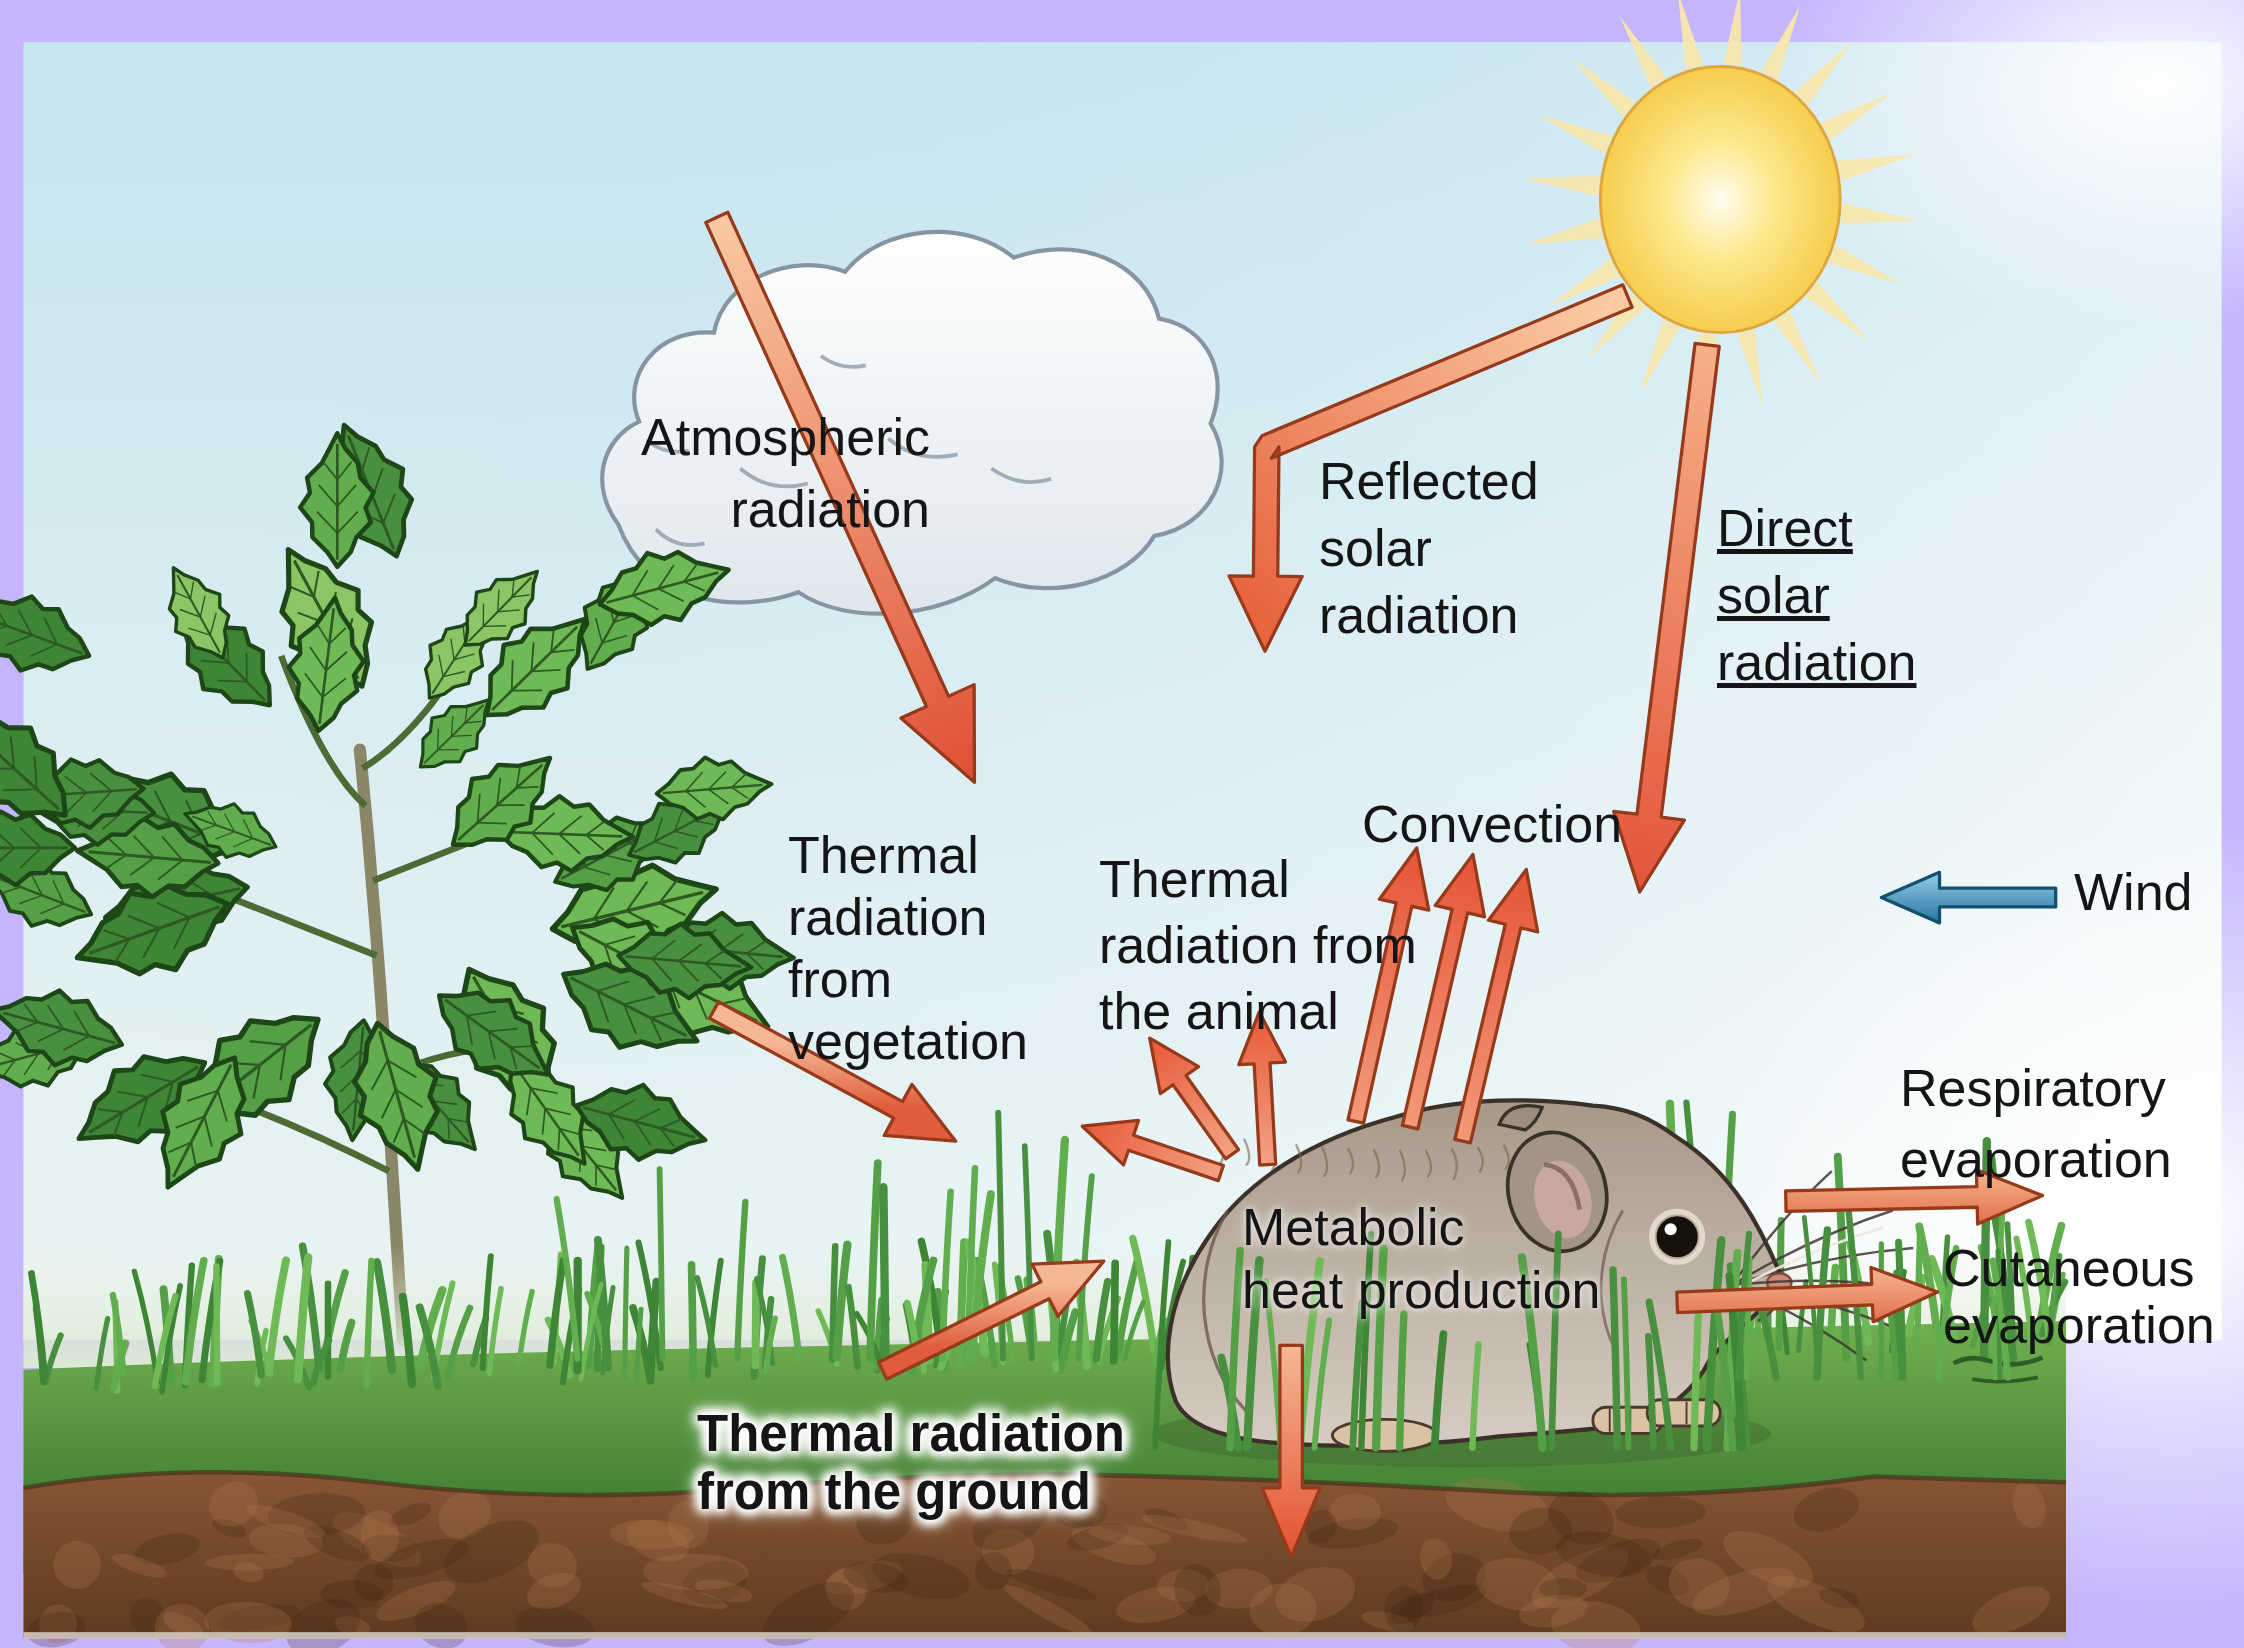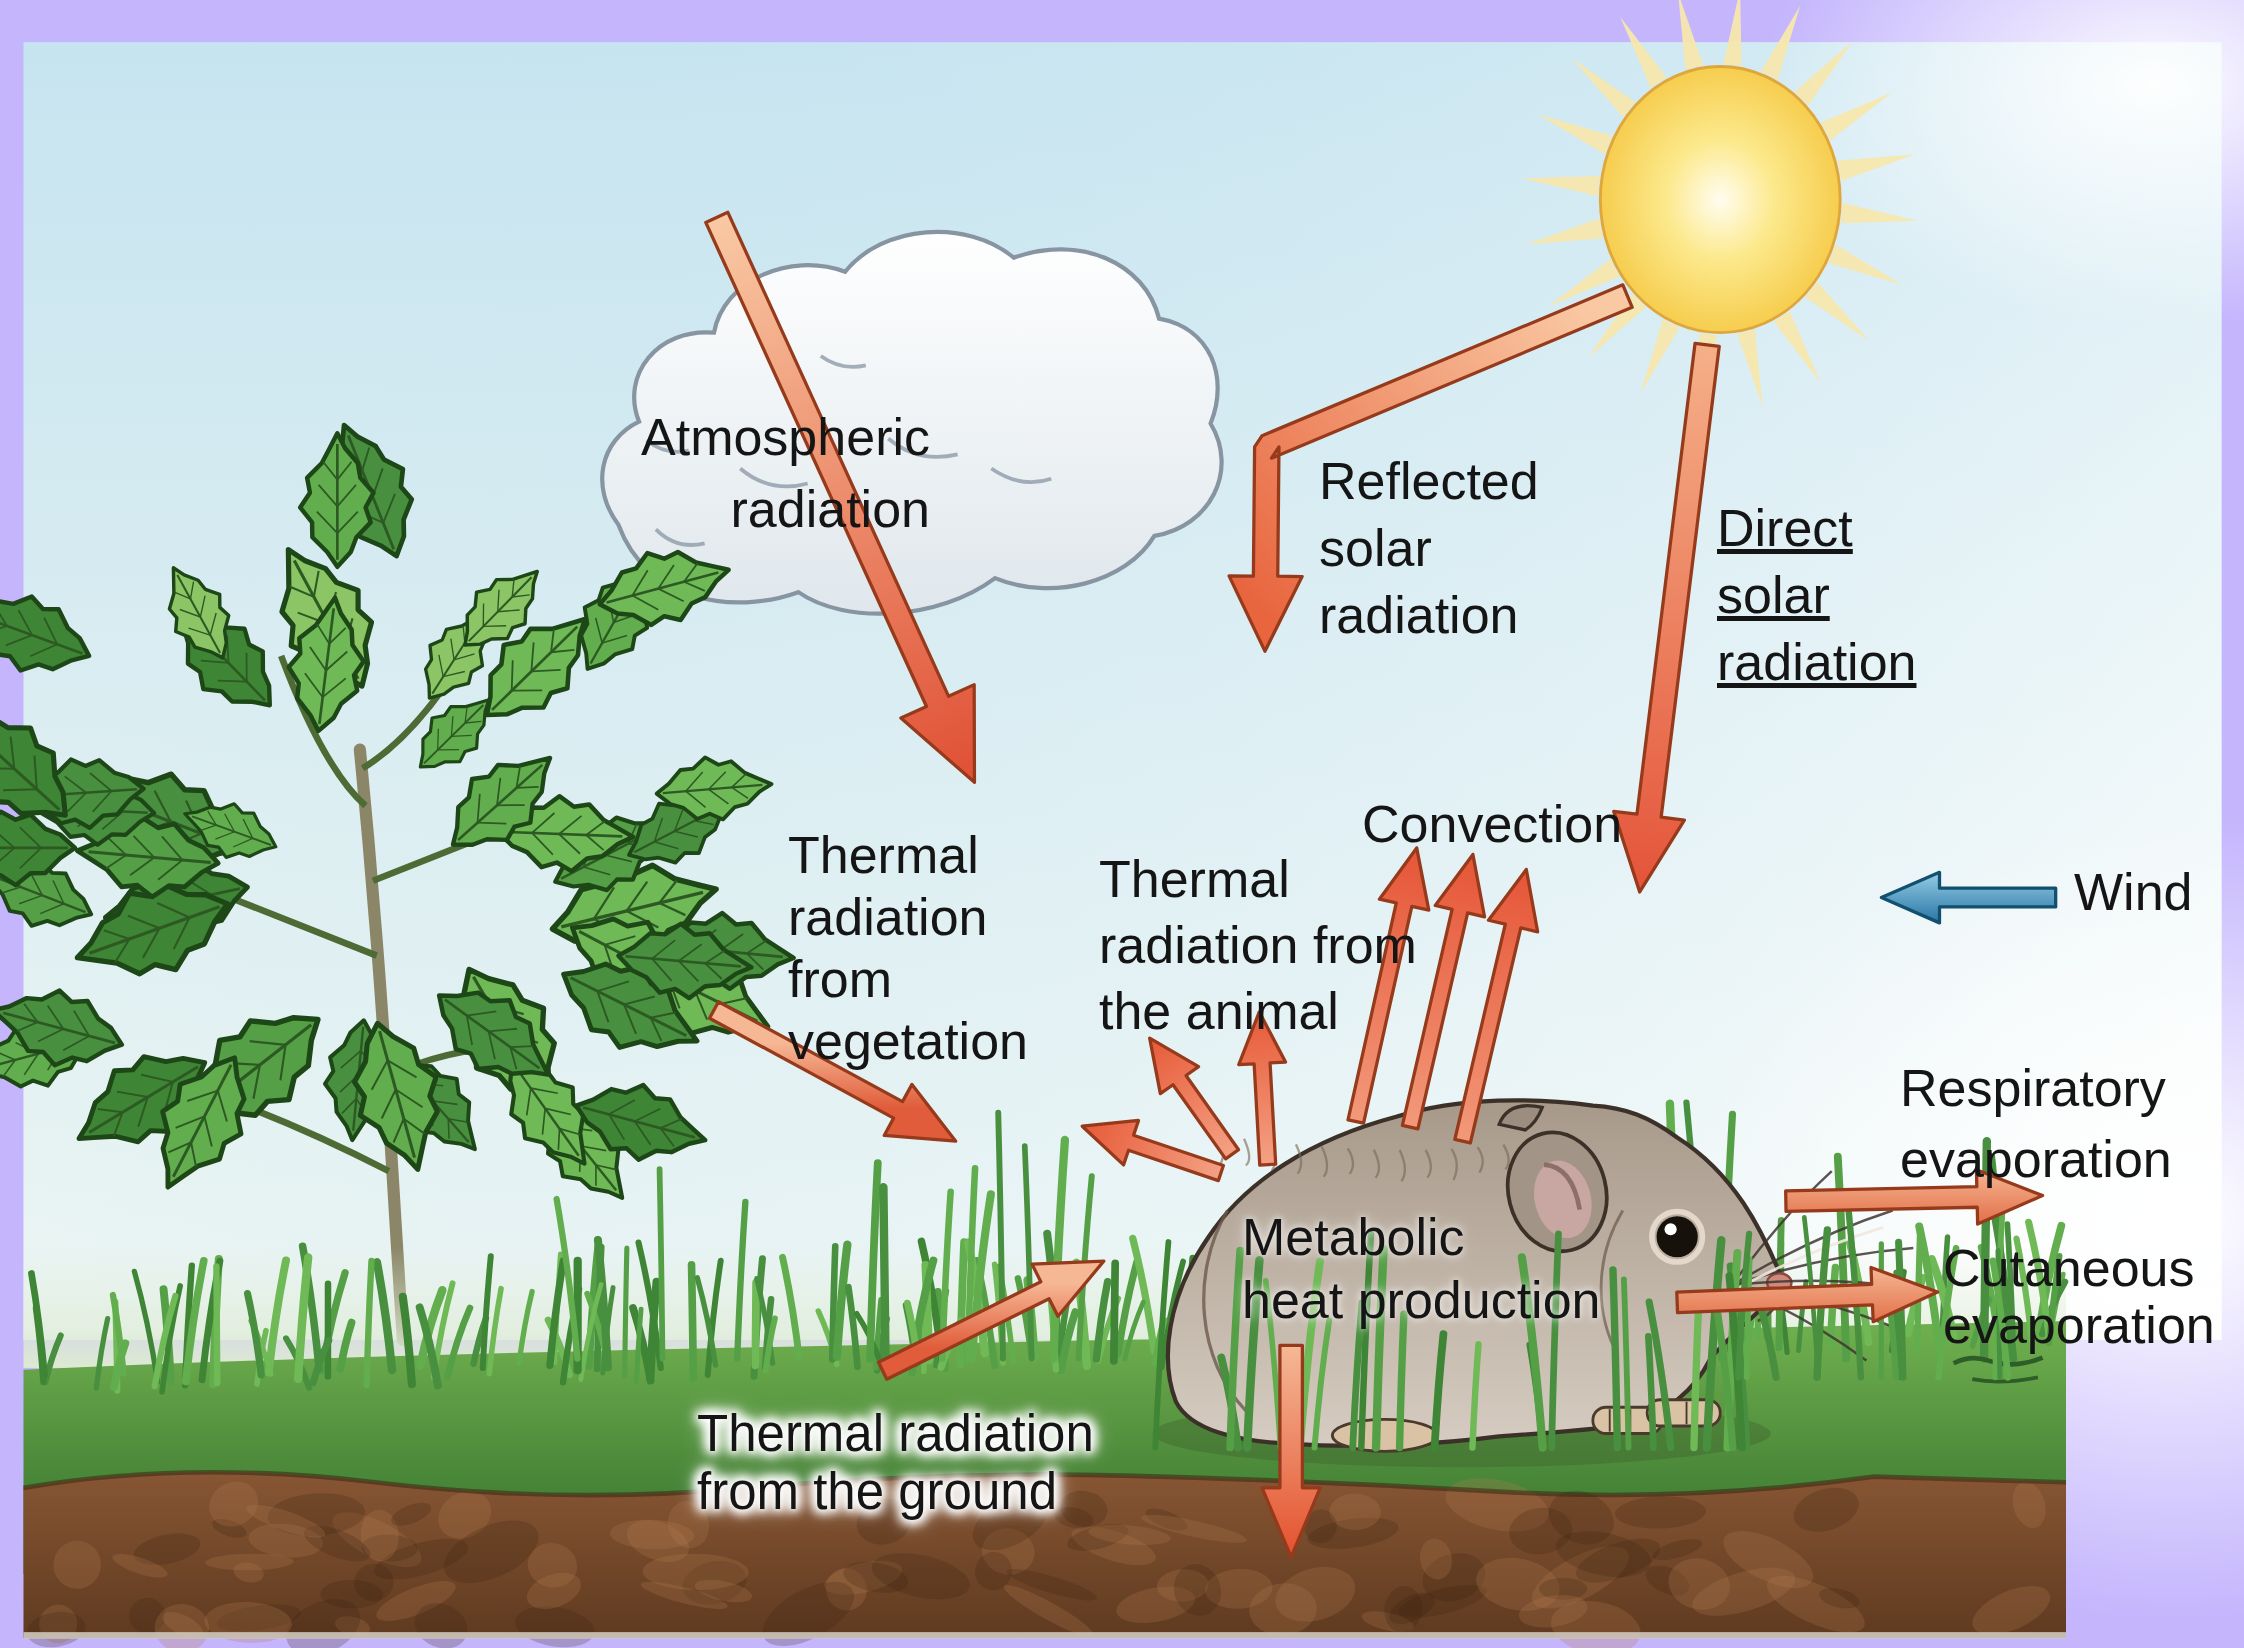--- a/index.html
+++ b/index.html
@@ -2,22 +2,22 @@
 <html style="font-size:15px"><head>
 <meta charset="utf-8">
 <style>
   html,body{margin:0;padding:0;background:#ffffff;}
   #stage{position:relative;width:2245px;height:1649px;background:#c4b5fd;overflow:hidden;
          font-family:"Liberation Sans", sans-serif;}
   #scene{position:absolute;left:0;top:0;}
   .lbl{position:absolute;color:#151515;font-size:52px;line-height:64px;
        white-space:pre-line;letter-spacing:0px;}
   .glow{text-shadow:0 0 5.6px #fff,0 0 11.2px #fff,0 0 17px #fff,0 0 24px #fff,
-        1.9px 1.9px 11.2px #fff,-1.9px -1.9px 11.2px #fff,1.9px -1.9px 11.2px #fff,-1.9px 1.9px 11.2px #fff;}
-  .softglow{text-shadow:0 0 7.5px rgba(255,255,255,.8),0 0 15px rgba(255,255,255,.6);margin-top:10px;}
+        1.9px 1.9px 11.2px #fff,-1.9px -1.9px 11.2px #fff,1.9px -1.9px 11.2px #fff,-1.9px 1.9px 11.2px #fff;font-weight:bold;}
+  .softglow{text-shadow:0 0 7.5px rgba(255,255,255,.8),0 0 15px rgba(255,255,255,.6);}
 </style>
 </head>
 <body>
 
 <div id="stage">
   <svg id="scene" width="2245" height="1649" viewBox="0 0 2396 1760">
       <defs>
         <linearGradient id="g1" gradientUnits="userSpaceOnUse" x1="0" y1="45" x2="0" y2="1430">
           <stop offset="0" stop-color="#c6e4f0"></stop>
           <stop offset="1" stop-color="#eef6f3"></stop>

